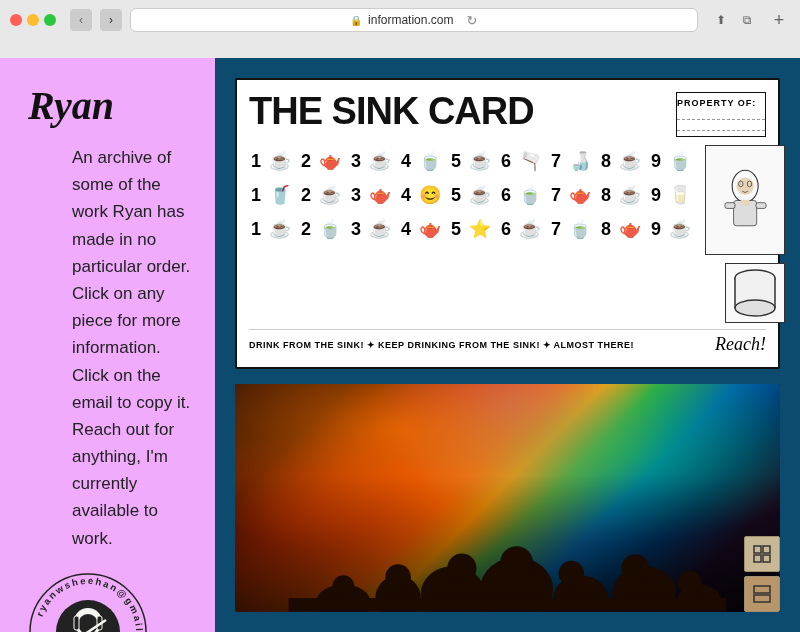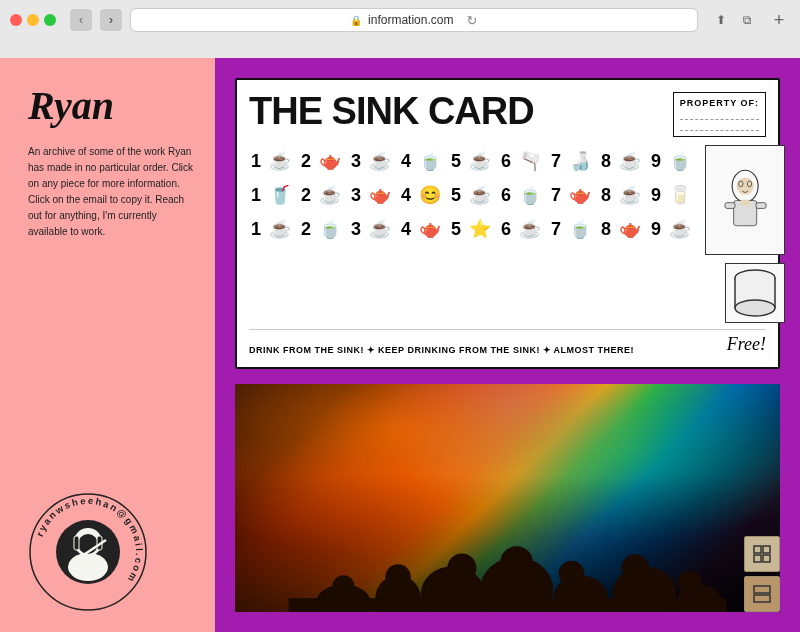--- a/index.html
+++ b/index.html
@@ -115,63 +115,64 @@
       display: flex;
       flex: 1;
       background: #f5f5f0;
       overflow: hidden;
     }
 
     
     .sidebar {
       width: 215px;
       min-width: 215px;
-      background: #fca5a5;
+      background: #f0abfc;
       padding: 28px 20px 20px 28px;
       display: flex;
       flex-direction: column;
       border-right: none;
     }
 
     .site-title {
       font-family: 'Georgia', serif;
       font-size: 40px;
       font-weight: 900;
       line-height: 1.0;
       color: #111;
       margin-bottom: 18px;
       font-style: italic;
     }
 
     .site-description {
-      font-size: 10px;
+      font-size: 17px;
       line-height: 1.6;
       color: #222;
       margin-bottom: auto;
+      margin-left: 44px;
     }
 
     .email-badge {
       width: 120px;
       height: 120px;
       margin-top: 20px;
       position: relative;
       display: flex;
       align-items: center;
       justify-content: center;
     }
 
     
     .main-content {
       flex: 1;
       overflow-y: auto;
       padding: 20px;
       display: flex;
       flex-direction: column;
       gap: 0;
-      background: #a21caf;
+      background: #0c4a6e;
       position: relative;
     }
 
     .sink-card-container {
       position: relative;
       margin-bottom: 15px;
     }
 
     .sink-card-image {
       width: 100%;
@@ -193,24 +194,24 @@
       font-size: 38px;
       font-weight: 900;
       font-family: 'Arial Black', 'Impact', sans-serif;
       color: #111;
       line-height: 1;
       letter-spacing: -1px;
     }
 
     .property-box {
       border: 1px solid #111;
-      padding: 5px 6px;
+      padding: 5px 0;
       font-size: 10px;
       font-weight: bold;
-      text-align: right;
+      text-align: left;
       min-width: 90px;
     }
 
     .property-label {
       font-size: 9px;
       font-weight: bold;
       letter-spacing: 1px;
       margin-bottom: 4px;
     }
 
@@ -238,21 +239,21 @@
     .row-number {
       font-size: 18px;
       font-weight: 900;
       width: 14px;
       text-align: center;
     }
 
     .sink-footer {
       display: flex;
       justify-content: space-between;
-      align-items: flex-end;
+      align-items: center;
       margin-top: 6px;
       padding-top: 4px;
       border-top: 1px solid #ccc;
     }
 
     .sink-footer-text {
       font-size: 9px;
       font-weight: bold;
       letter-spacing: 0.5px;
     }
@@ -564,21 +565,21 @@
                 <line x1="47" y1="12" x2="47" y2="42" stroke="#333" stroke-width="1.5"></line>
               </svg>
             </div>
           </div>
         </div>
 
         <div class="sink-footer">
           <div class="sink-footer-text">
             <span>DRINK FROM THE SINK! ✦ KEEP DRINKING FROM THE SINK! ✦ ALMOST THERE!</span>
           </div>
-          <div class="free-text">Free!</div>
+          <div class="free-text">Reach!</div>
         </div>
 
       </div>
     </div>
 
     <div class="photo-container">
       <div class="concert-photo">
 
         <svg style="position:absolute;bottom:0;left:0;right:0;width:100%;height:60%;z-index:5;" viewBox="0 0 480 150" preserveAspectRatio="xMidYMax meet">
 

